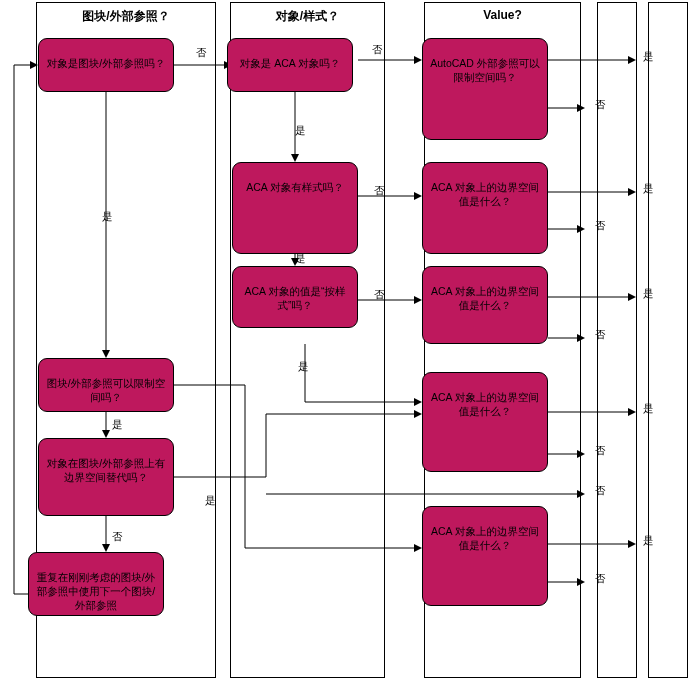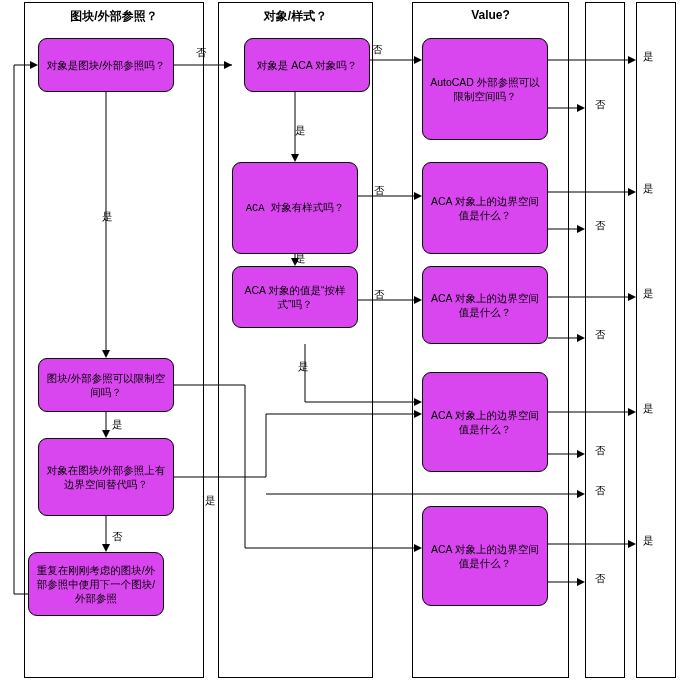--- a/index.html
+++ b/index.html
@@ -13,45 +13,46 @@
     height: 684px;
     background: #ffffff;
     font-family: "Liberation Sans", sans-serif;
     overflow: hidden;
   }
   .column {
     position: absolute;
     border: 1px solid #000000;
     background: #ffffff;
     box-sizing: border-box;
+    margin-left: 12px;
   }
   .column-title {
     position: absolute;
     top: 5px;
     left: 0;
     width: 100%;
     text-align: center;
     font-size: 12px;
     font-weight: bold;
     color: #000000;
   }
   .node {
     position: absolute;
     border: 1px solid #000000;
     border-radius: 9px;
-    background: #d946ef;
+    background: #be185d;
     box-sizing: border-box;
     display: flex;
-    align-items: center;
+    align-items: flex-start;
     justify-content: center;
     text-align: center;
     font-size: 10.5px;
     line-height: 1.35;
     color: #000000;
-    padding: 3px 6px;
+    padding: 17px 6px;
   }
   .node span { display: block; }
   .edge-label {
     position: absolute;
     font-size: 10.5px;
     color: #000000;
     white-space: nowrap;
   }
   svg.wires {
     position: absolute;
@@ -168,24 +169,24 @@
   <div class="node" style="left:38px; top:358px; width:136px; height:54px;">
     <span>图块/外部参照可以限制空间吗？</span>
   </div>
   <div class="node" style="left:38px; top:438px; width:136px; height:78px;">
     <span>对象在图块/外部参照上有边界空间替代吗？</span>
   </div>
   <div class="node" style="left:28px; top:552px; width:136px; height:64px;">
     <span>重复在刚刚考虑的图块/外部参照中使用下一个图块/外部参照</span>
   </div>
 
-  <div class="node" style="left:244px; top:38px; width:126px; height:54px;">
+  <div class="node" style="left:227px; top:38px; width:126px; height:54px;">
     <span>对象是 ACA 对象吗？</span>
   </div>
-  <div class="node" style="left:232px; top:162px; width:126px; height:92px;font-family:Liberation Mono, monospace;">
+  <div class="node" style="left:232px; top:162px; width:126px; height:92px;">
     <span>ACA 对象有样式吗？</span>
   </div>
   <div class="node" style="left:232px; top:266px; width:126px; height:62px;">
     <span>ACA 对象的值是“按样式”吗？</span>
   </div>
 
   <div class="node" style="left:422px; top:38px; width:126px; height:102px;">
     <span>AutoCAD 外部参照可以限制空间吗？</span>
   </div>
   <div class="node" style="left:422px; top:162px; width:126px; height:92px;">

